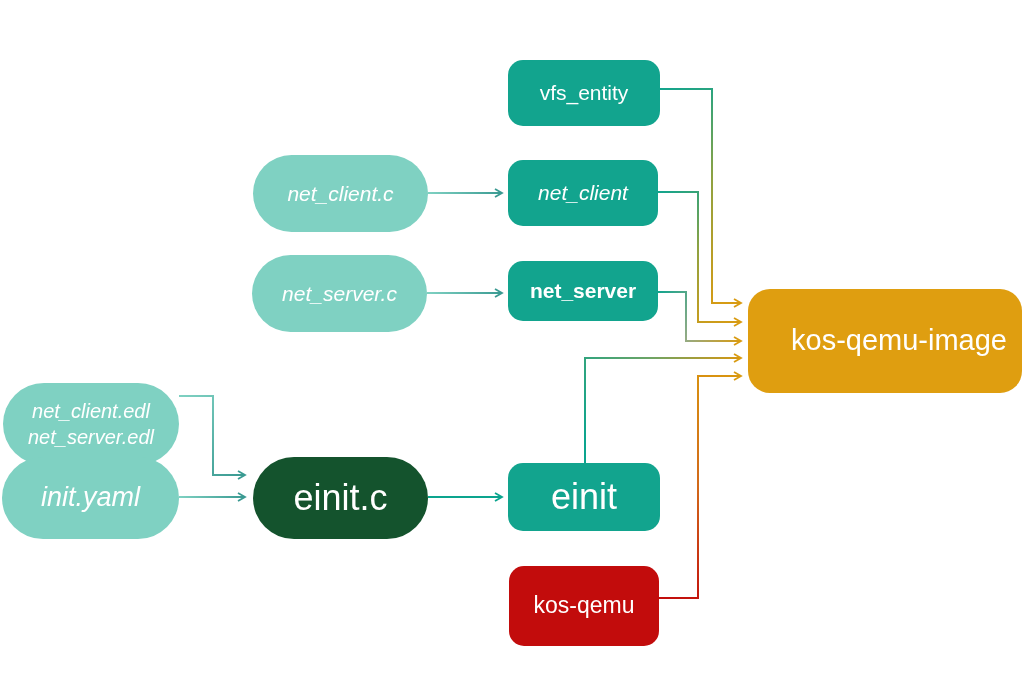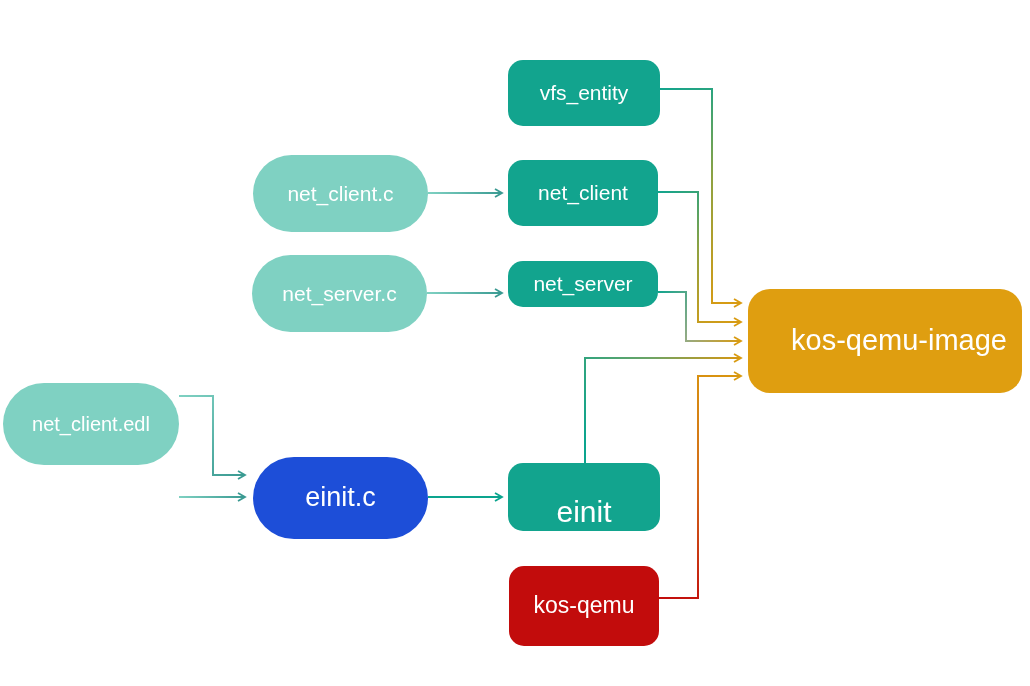--- a/index.html
+++ b/index.html
@@ -5,36 +5,36 @@
   html,body{margin:0;padding:0;background:#ffffff;}
   #canvas{
     position:relative;width:1030px;height:686px;background:#ffffff;overflow:hidden;
     font-family:"Liberation Sans", sans-serif;
   }
   #edge-layer{position:absolute;left:0;top:0;width:1030px;height:686px;pointer-events:none;}
   .node{
     position:absolute;display:flex;align-items:center;justify-content:center;
     color:#ffffff;text-align:center;box-sizing:border-box;line-height:1.3;
   }
-  .pill-light{background:#7FD1C2;border-radius:41px;font-size:21px;}
-  .pill-dark{background:#1d4ed8;border-radius:41px;font-size:27px;}
+  .pill-light{background:#7FD1C2;border-radius:41px;font-size:21px;font-style:italic;}
+  .pill-dark{background:#14532d;border-radius:41px;font-size:36px;}
   .box-teal{background:#12A48E;border-radius:15px;font-size:21px;}
   .box-red{background:#C20C0C;border-radius:15px;font-size:23px;}
   .box-gold{background:#DF9E10;border-radius:22px;font-size:29px;}
 
   
   #n-net-client-c{left:253px;top:155px;width:175px;height:77px;}
   #n-net-server-c{left:252px;top:255px;width:175px;height:77px;}
   #n-edl-files{left:3px;top:357px;width:176px;height:82px;font-size:20px;flex-direction:column;margin-top:26px;}
   #n-init-yaml{left:2px;top:457px;width:177px;height:82px;font-size:27px;}
   #n-einit-c{left:253px;top:457px;width:175px;height:82px;}
   #n-vfs-entity{left:508px;top:60px;width:152px;height:66px;}
-  #n-net-client{left:508px;top:160px;width:150px;height:66px;}
-  #n-net-server{left:508px;top:261px;width:150px;height:46px;}
-  #n-einit{left:508px;top:463px;width:152px;height:68px;font-size:30px;align-items:flex-end;}
+  #n-net-client{left:508px;top:160px;width:150px;height:66px;font-style:italic;}
+  #n-net-server{left:508px;top:261px;width:150px;height:60px;font-weight:bold;}
+  #n-einit{left:508px;top:463px;width:152px;height:68px;font-size:36px;}
   #n-kos-qemu{left:509px;top:566px;width:150px;height:80px;}
   #n-kos-qemu-image{left:748px;top:289px;width:274px;height:104px;padding-left:28px;}
 </style>
 </head>
 <body>
 
 <div id="canvas">
 
   <svg id="edge-layer" viewBox="0 0 1030 686" xmlns="http://www.w3.org/2000/svg">
     <defs>
@@ -106,22 +106,26 @@
   <div id="n-net-client-c" class="node pill-light">
     <span>net_client.c</span>
   </div>
 
   <div id="n-net-server-c" class="node pill-light">
     <span>net_server.c</span>
   </div>
 
   <div id="n-edl-files" class="node pill-light">
     <span>net_client.edl</span>
+    <span>net_server.edl</span>
   </div>
 
+  <div id="n-init-yaml" class="node pill-light">
+    <span>init.yaml</span>
+  </div>
 
   <div id="n-einit-c" class="node pill-dark">
     <span>einit.c</span>
   </div>
 
   <div id="n-vfs-entity" class="node box-teal">
     <span>vfs_entity</span>
   </div>
 
   <div id="n-net-client" class="node box-teal">

